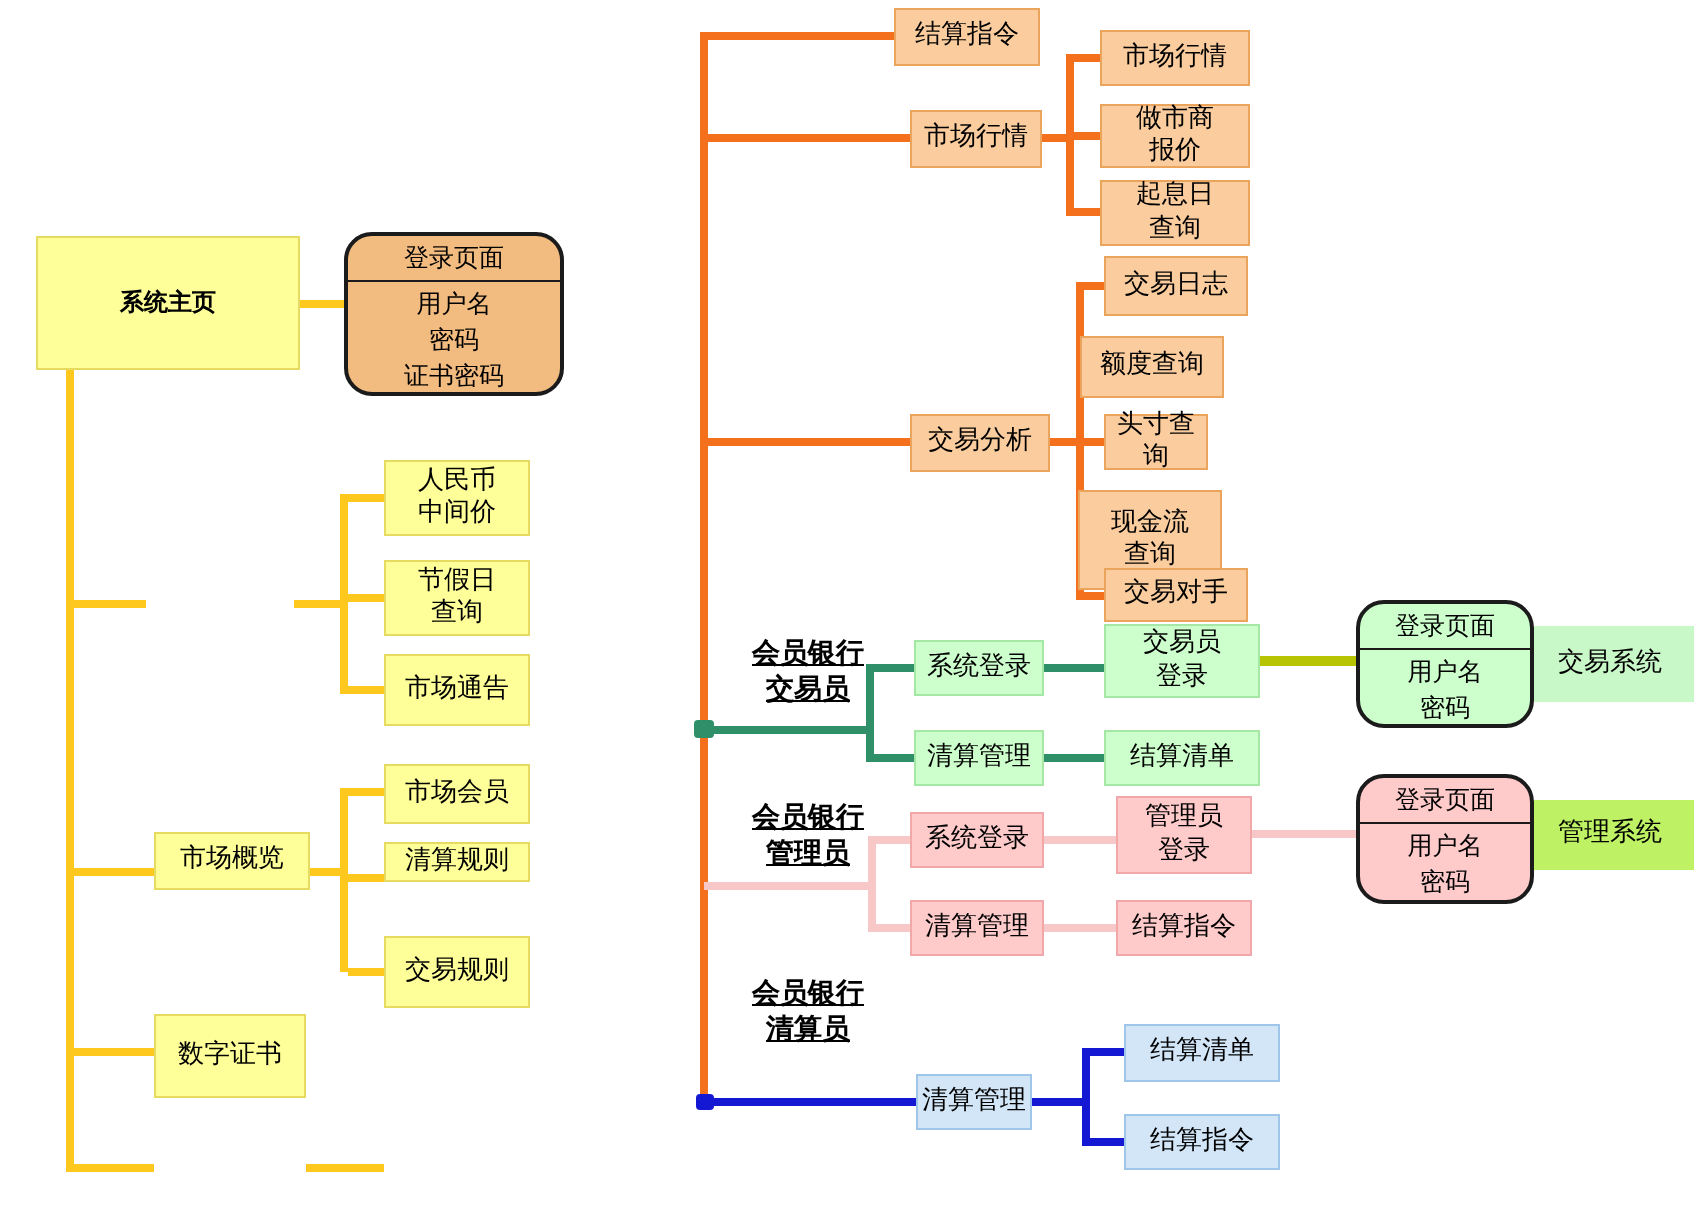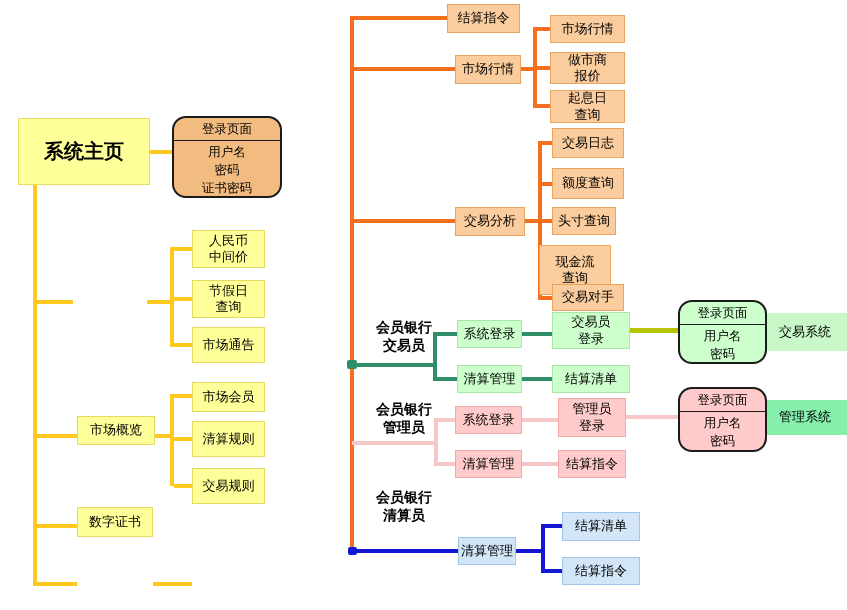--- a/index.html
+++ b/index.html
@@ -20,26 +20,26 @@
     position:absolute;display:flex;align-items:center;justify-content:center;
     text-align:center;font-size:13px;line-height:1.25;white-space:pre-line;
     box-sizing:border-box;
   }
   .yellow-box{background:#FFFF99;border:1.5px solid #E6DA60;}
   .orange-box{background:#FBCD9E;border:1.5px solid #EBA45C;}
   .green-box{background:#CCFFCC;border:1.5px solid #A5E8A5;}
   .pink-box{background:#FFCACA;border:1.5px solid #F0A8A8;}
   .blue-box{background:#D2E6F8;border:1.5px solid #9FC6E8;}
   .green-rect{background:#C8F7C8;border:none;z-index:1;}
-  .pink-rect{background:#86efac;border:none;z-index:1;}
-  .root{font-size:20px;font-weight:bold;}
+  .pink-rect{background:#bef264;border:none;z-index:1;}
+  .root{font-size:12px;font-weight:bold;}
   
   .sec-label{
     position:absolute;font-size:14px;font-weight:bold;text-align:center;
-    line-height:1.3;white-space:pre-line;
+    line-height:1.3;white-space:pre-line;text-decoration:underline;
   }
   
   .rbox{
     position:absolute;border:2px solid #1B1B1B;border-radius:14px;
     box-sizing:border-box;display:flex;flex-direction:column;z-index:2;
     font-size:12.5px;text-align:center;
   }
   .rbox.orange-r{background:#F2BB80;}
   .rbox.green-r{background:#CCFFCC;}
   .rbox.pink-r{background:#FFCACA;}
@@ -123,35 +123,35 @@
 证书密码</div>
   </div>
 
   <div class="node yellow-box" style="left:192px;top:230px;width:73px;height:38px">人民币
 中间价</div>
   <div class="node yellow-box" style="left:192px;top:280px;width:73px;height:38px">节假日
 查询</div>
   <div class="node yellow-box" style="left:192px;top:327px;width:73px;height:36px">市场通告</div>
   <div class="node yellow-box" style="left:77px;top:416px;width:78px;height:29px">市场概览</div>
   <div class="node yellow-box" style="left:192px;top:382px;width:73px;height:30px">市场会员</div>
-  <div class="node yellow-box" style="left:192px;top:421px;width:73px;height:36px">清算规则</div>
+  <div class="node yellow-box" style="left:192px;top:421px;width:73px;height:20px">清算规则</div>
   <div class="node yellow-box" style="left:192px;top:468px;width:73px;height:36px">交易规则</div>
-  <div class="node yellow-box" style="left:77px;top:507px;width:76px;height:30px">数字证书</div>
+  <div class="node yellow-box" style="left:77px;top:507px;width:76px;height:42px">数字证书</div>
 
   <div class="node orange-box" style="left:447px;top:4px;width:73px;height:29px">结算指令</div>
   <div class="node orange-box" style="left:455px;top:55px;width:66px;height:29px">市场行情</div>
   <div class="node orange-box" style="left:550px;top:15px;width:75px;height:28px">市场行情</div>
   <div class="node orange-box" style="left:550px;top:52px;width:75px;height:32px">做市商
 报价</div>
   <div class="node orange-box" style="left:550px;top:90px;width:75px;height:33px">起息日
 查询</div>
   <div class="node orange-box" style="left:455px;top:207px;width:70px;height:29px">交易分析</div>
   <div class="node orange-box" style="left:552px;top:128px;width:72px;height:30px">交易日志</div>
-  <div class="node orange-box" style="left:552px;top:168px;width:72px;height:31px">额度查询</div>
-  <div class="node orange-box" style="left:552px;top:207px;width:64px;height:28px">头寸查询</div>
+  <div class="node orange-box" style="left:540px;top:168px;width:72px;height:31px">额度查询</div>
+  <div class="node orange-box" style="left:552px;top:207px;width:52px;height:28px">头寸查询</div>
   <div class="node orange-box" style="left:539px;top:245px;width:72px;height:50px">现金流
 查询</div>
   <div class="node orange-box" style="left:552px;top:284px;width:72px;height:27px">交易对手</div>
 
   <div class="sec-label" style="left:366px;top:318px;width:76px">会员银行
 交易员</div>
   <div class="sec-label" style="left:366px;top:400px;width:76px">会员银行
 管理员</div>
   <div class="sec-label" style="left:366px;top:488px;width:76px">会员银行
 清算员</div>

